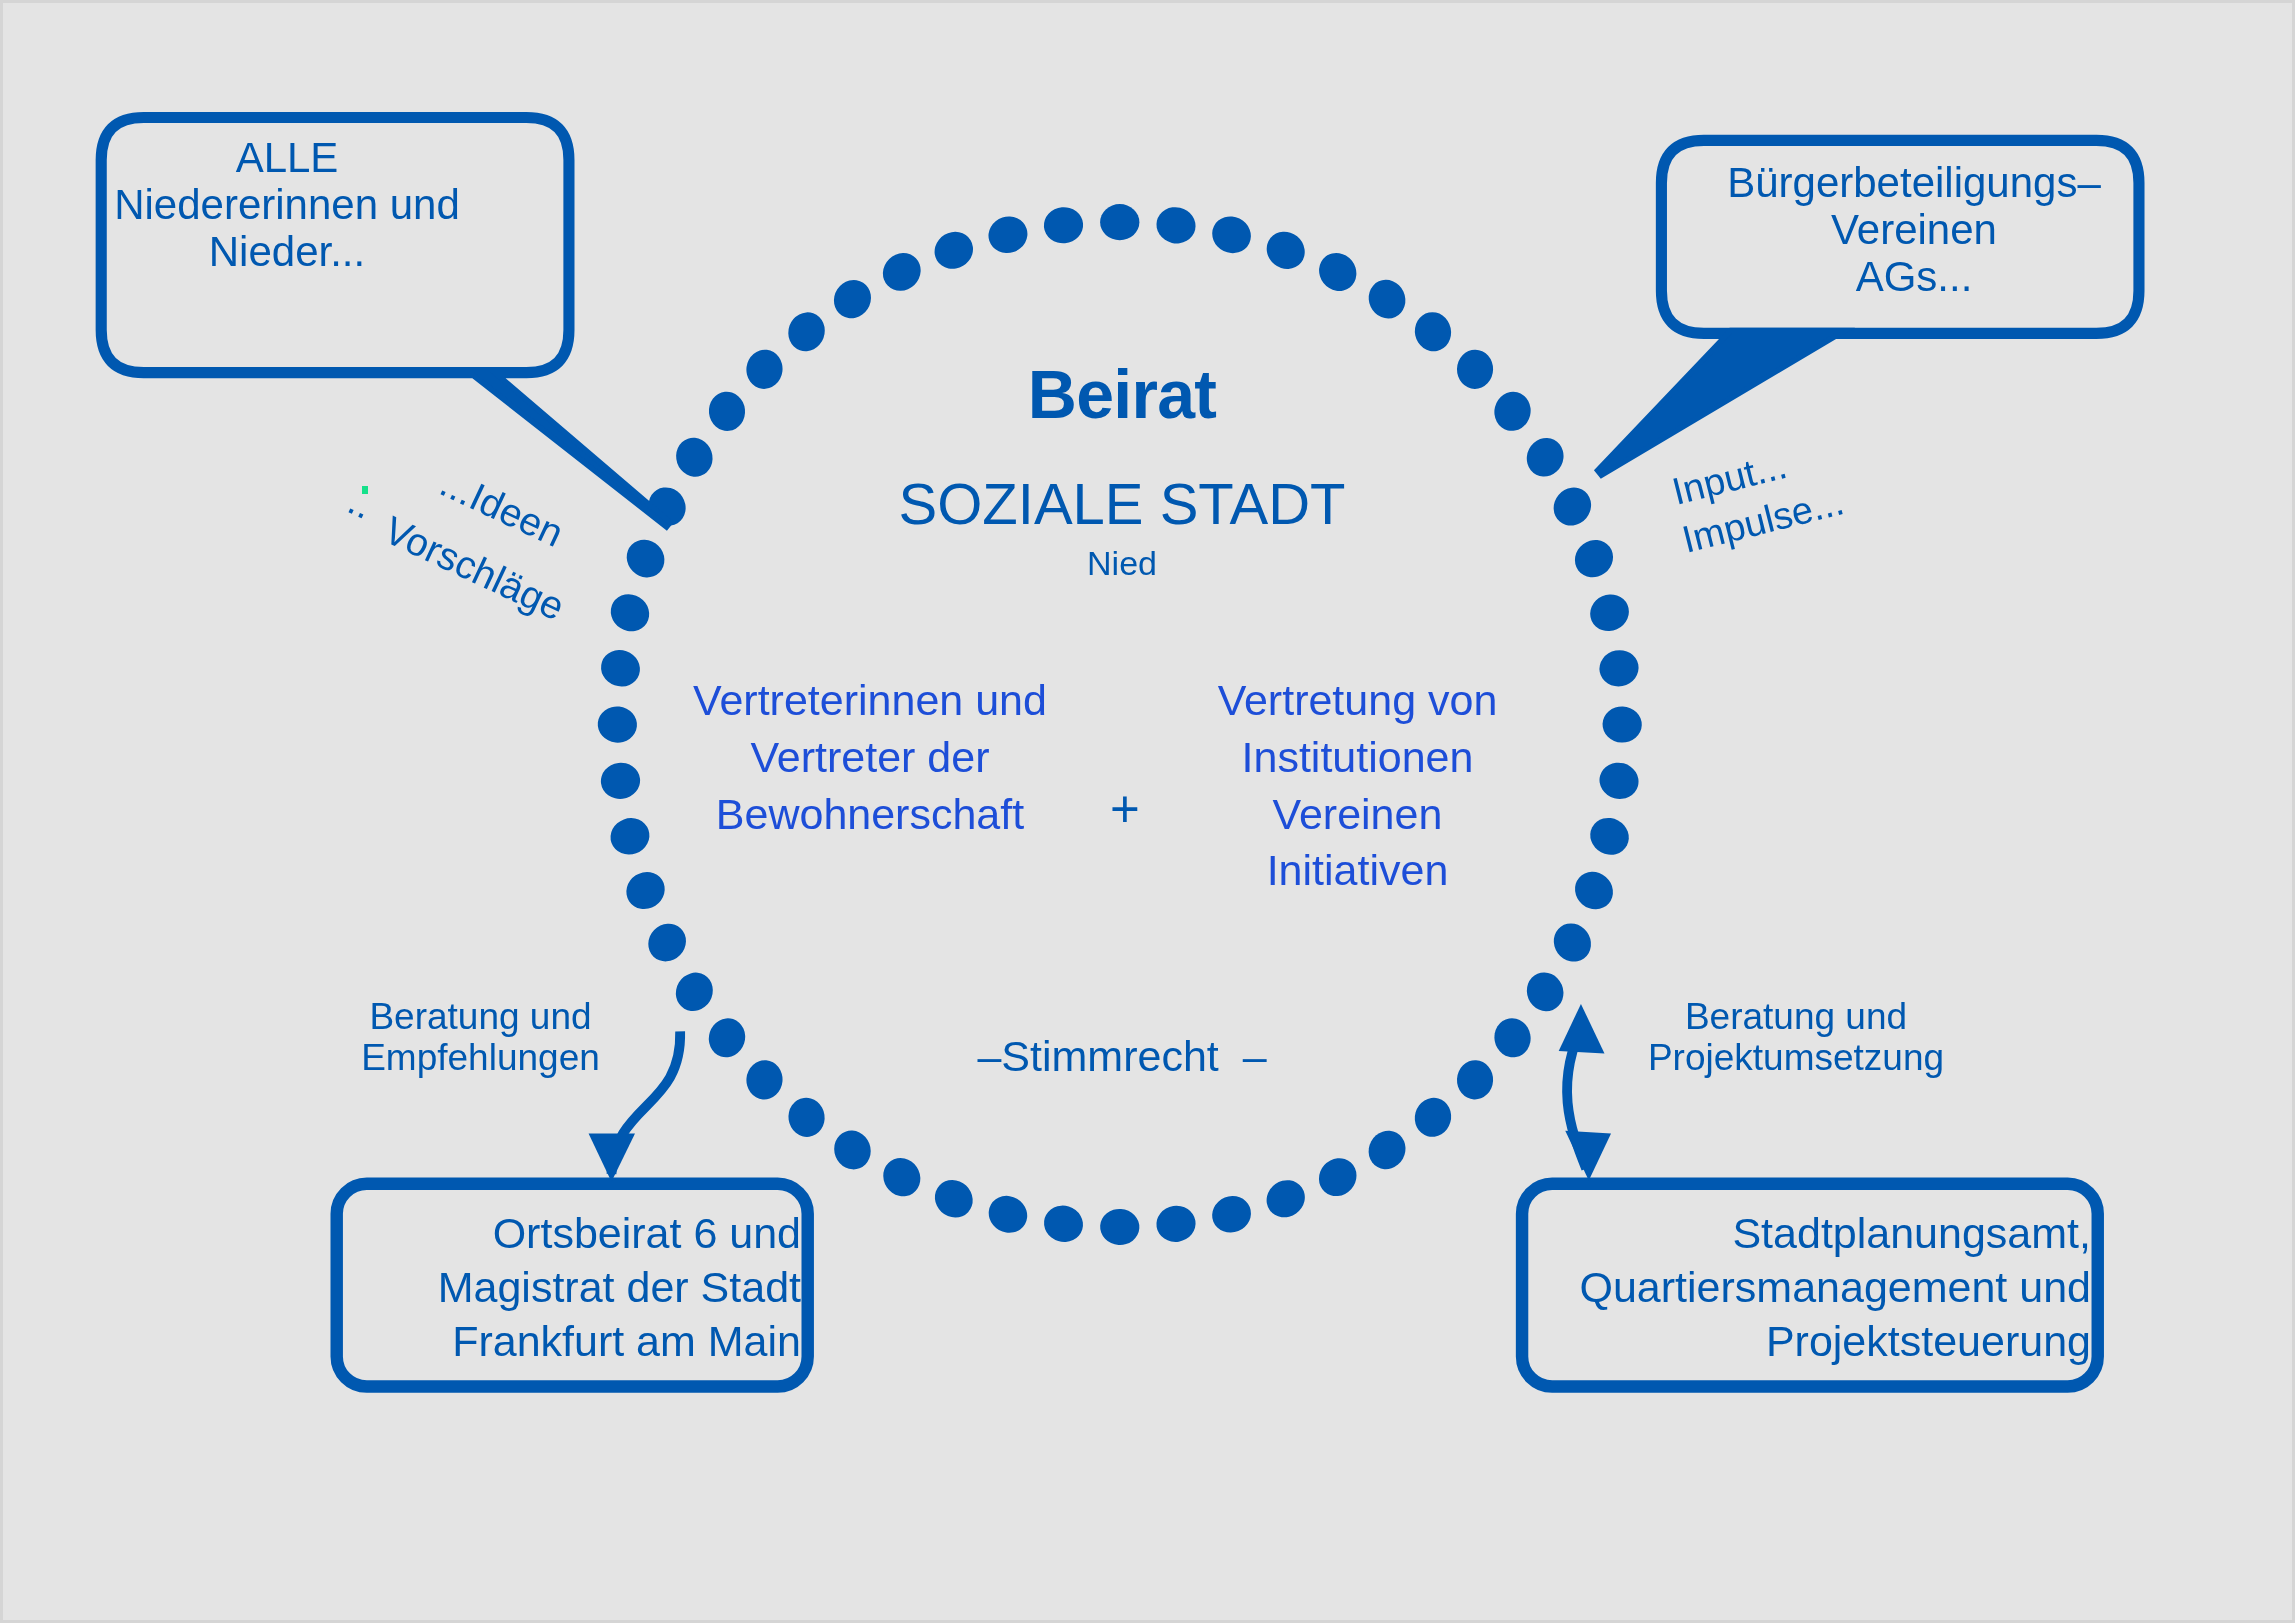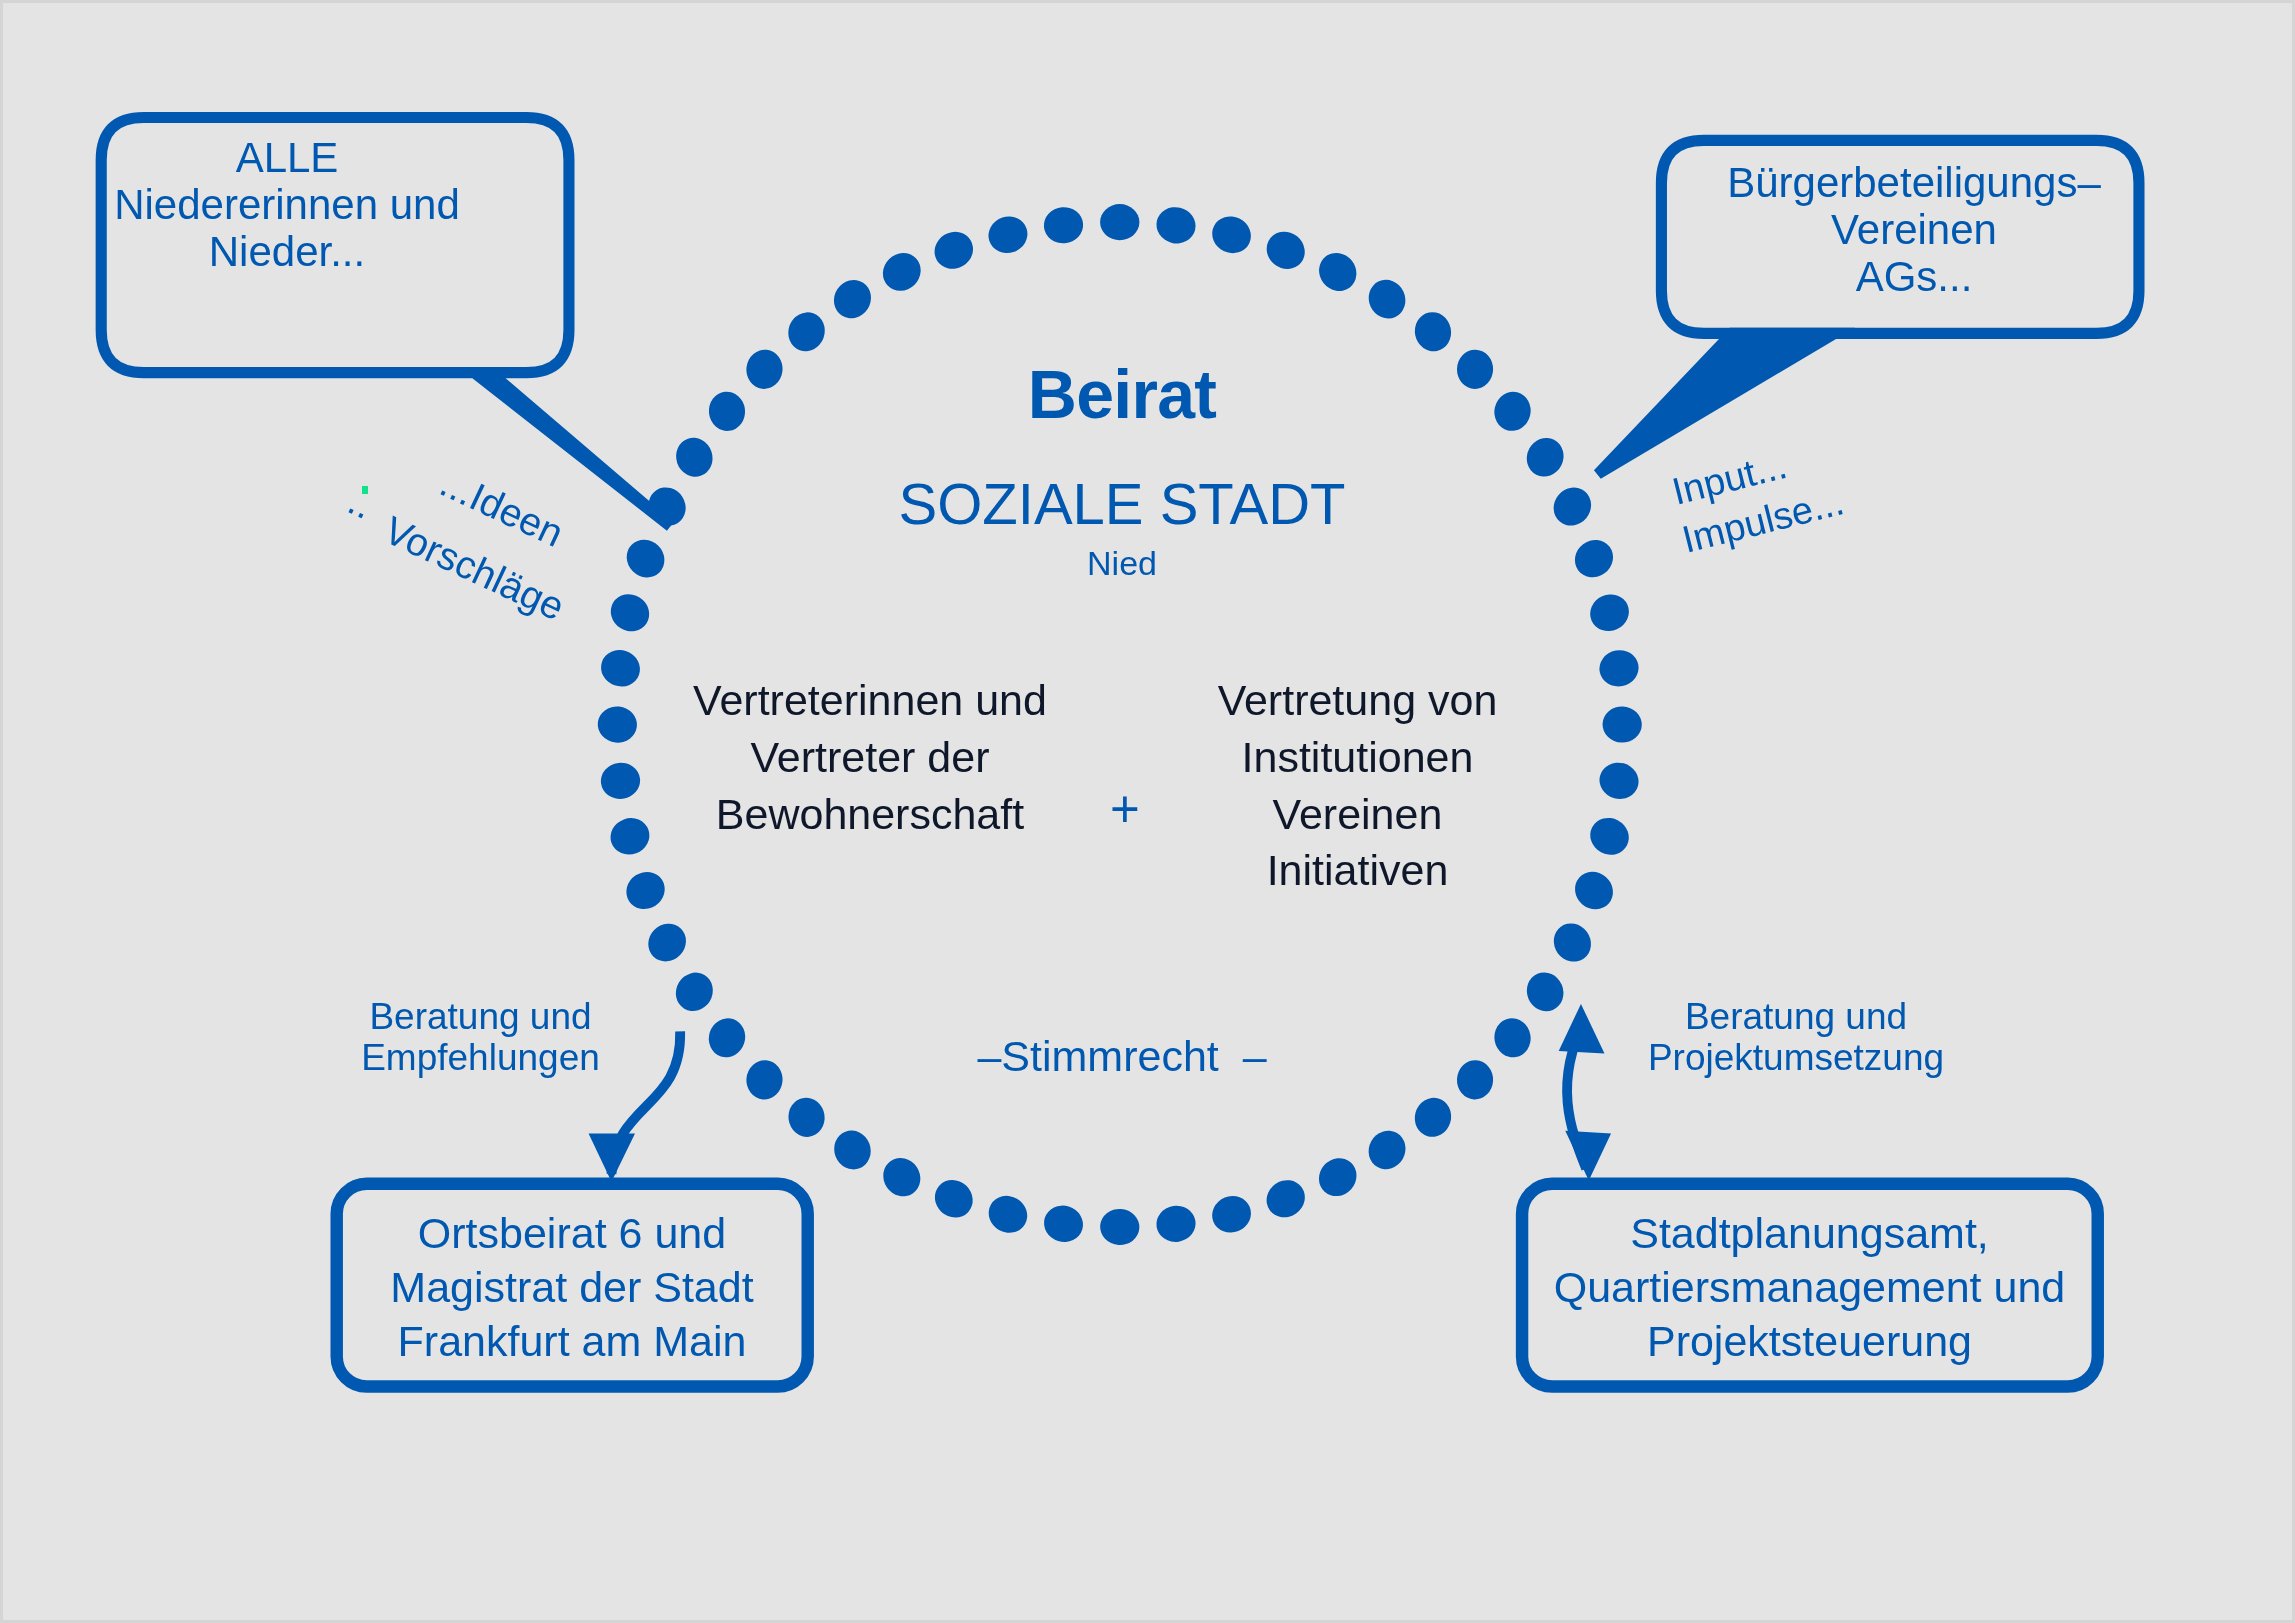--- a/index.html
+++ b/index.html
@@ -19,21 +19,21 @@
   
   .bubble-txt{ font-size:42px; font-weight:400; }
   #bubble-left-text{ left:92px; top:131px; width:384px; }
   #bubble-right-text{ left:1672px; top:156px; width:478px; }
 
   
   #center-title{ left:792px; top:353px; width:654px; font-size:68px; font-weight:700; letter-spacing:-0.7px;}
   #center-sub1{ left:792px; top:469px; width:654px; font-size:58px; font-weight:400;}
   #center-sub2{ left:792px; top:541px; width:654px; font-size:34px; font-weight:400;}
 
-  .col{ position:absolute; color:#0f172a; font-size:43px; line-height:1.32; text-align:center;}
+  .col{ position:absolute; color:#1d4ed8; font-size:43px; line-height:1.32; text-align:center;}
   #col-left{ left:687px; top:669px; width:360px;}
   #col-right{ left:1191px; top:669px; width:327px;}
   #plus-sign{ left:1073px; top:777px; width:98px; font-size:51px; color:#0058b0; text-align:center; position:absolute;}
   #stimmrecht{ left:929px; top:1029px; width:380px; font-size:43px;}
 
   
   #ann-ideen{
     position:absolute; left:449px; top:458px; width:170px;
     color:#0058b0; font-size:39px; text-align:left;
     transform:rotate(25deg); transform-origin:0 0;
@@ -58,21 +58,21 @@
   #ann-impulse{
     position:absolute; left:1675px; top:517px; width:216px;
     color:#0058b0; font-size:38px; text-align:left;
     transform:rotate(-14deg); transform-origin:0 0;
   }
 
   #ann-beratung-left{ left:340px; top:993px; width:275px; font-size:37px; text-align:center;}
   #ann-beratung-right{ left:1636px; top:993px; width:314px; font-size:37px; text-align:center;}
 
   
-  .boxtxt{position:absolute;color:#0058b0;font-size:43px;line-height:1.26;text-align:center;}
+  .boxtxt{position:absolute;color:#0058b0;font-size:43px;line-height:1.26;text-align:right;}
   #box-left-text{ left:340px; top:1203px; width:458px;}
   #box-right-text{ left:1525px; top:1203px; width:563px;}
 </style>
 </head>
 <body>
 
 <div id="stage">
 
   <svg id="svgroot" viewBox="0 0 3508 2481">
 

